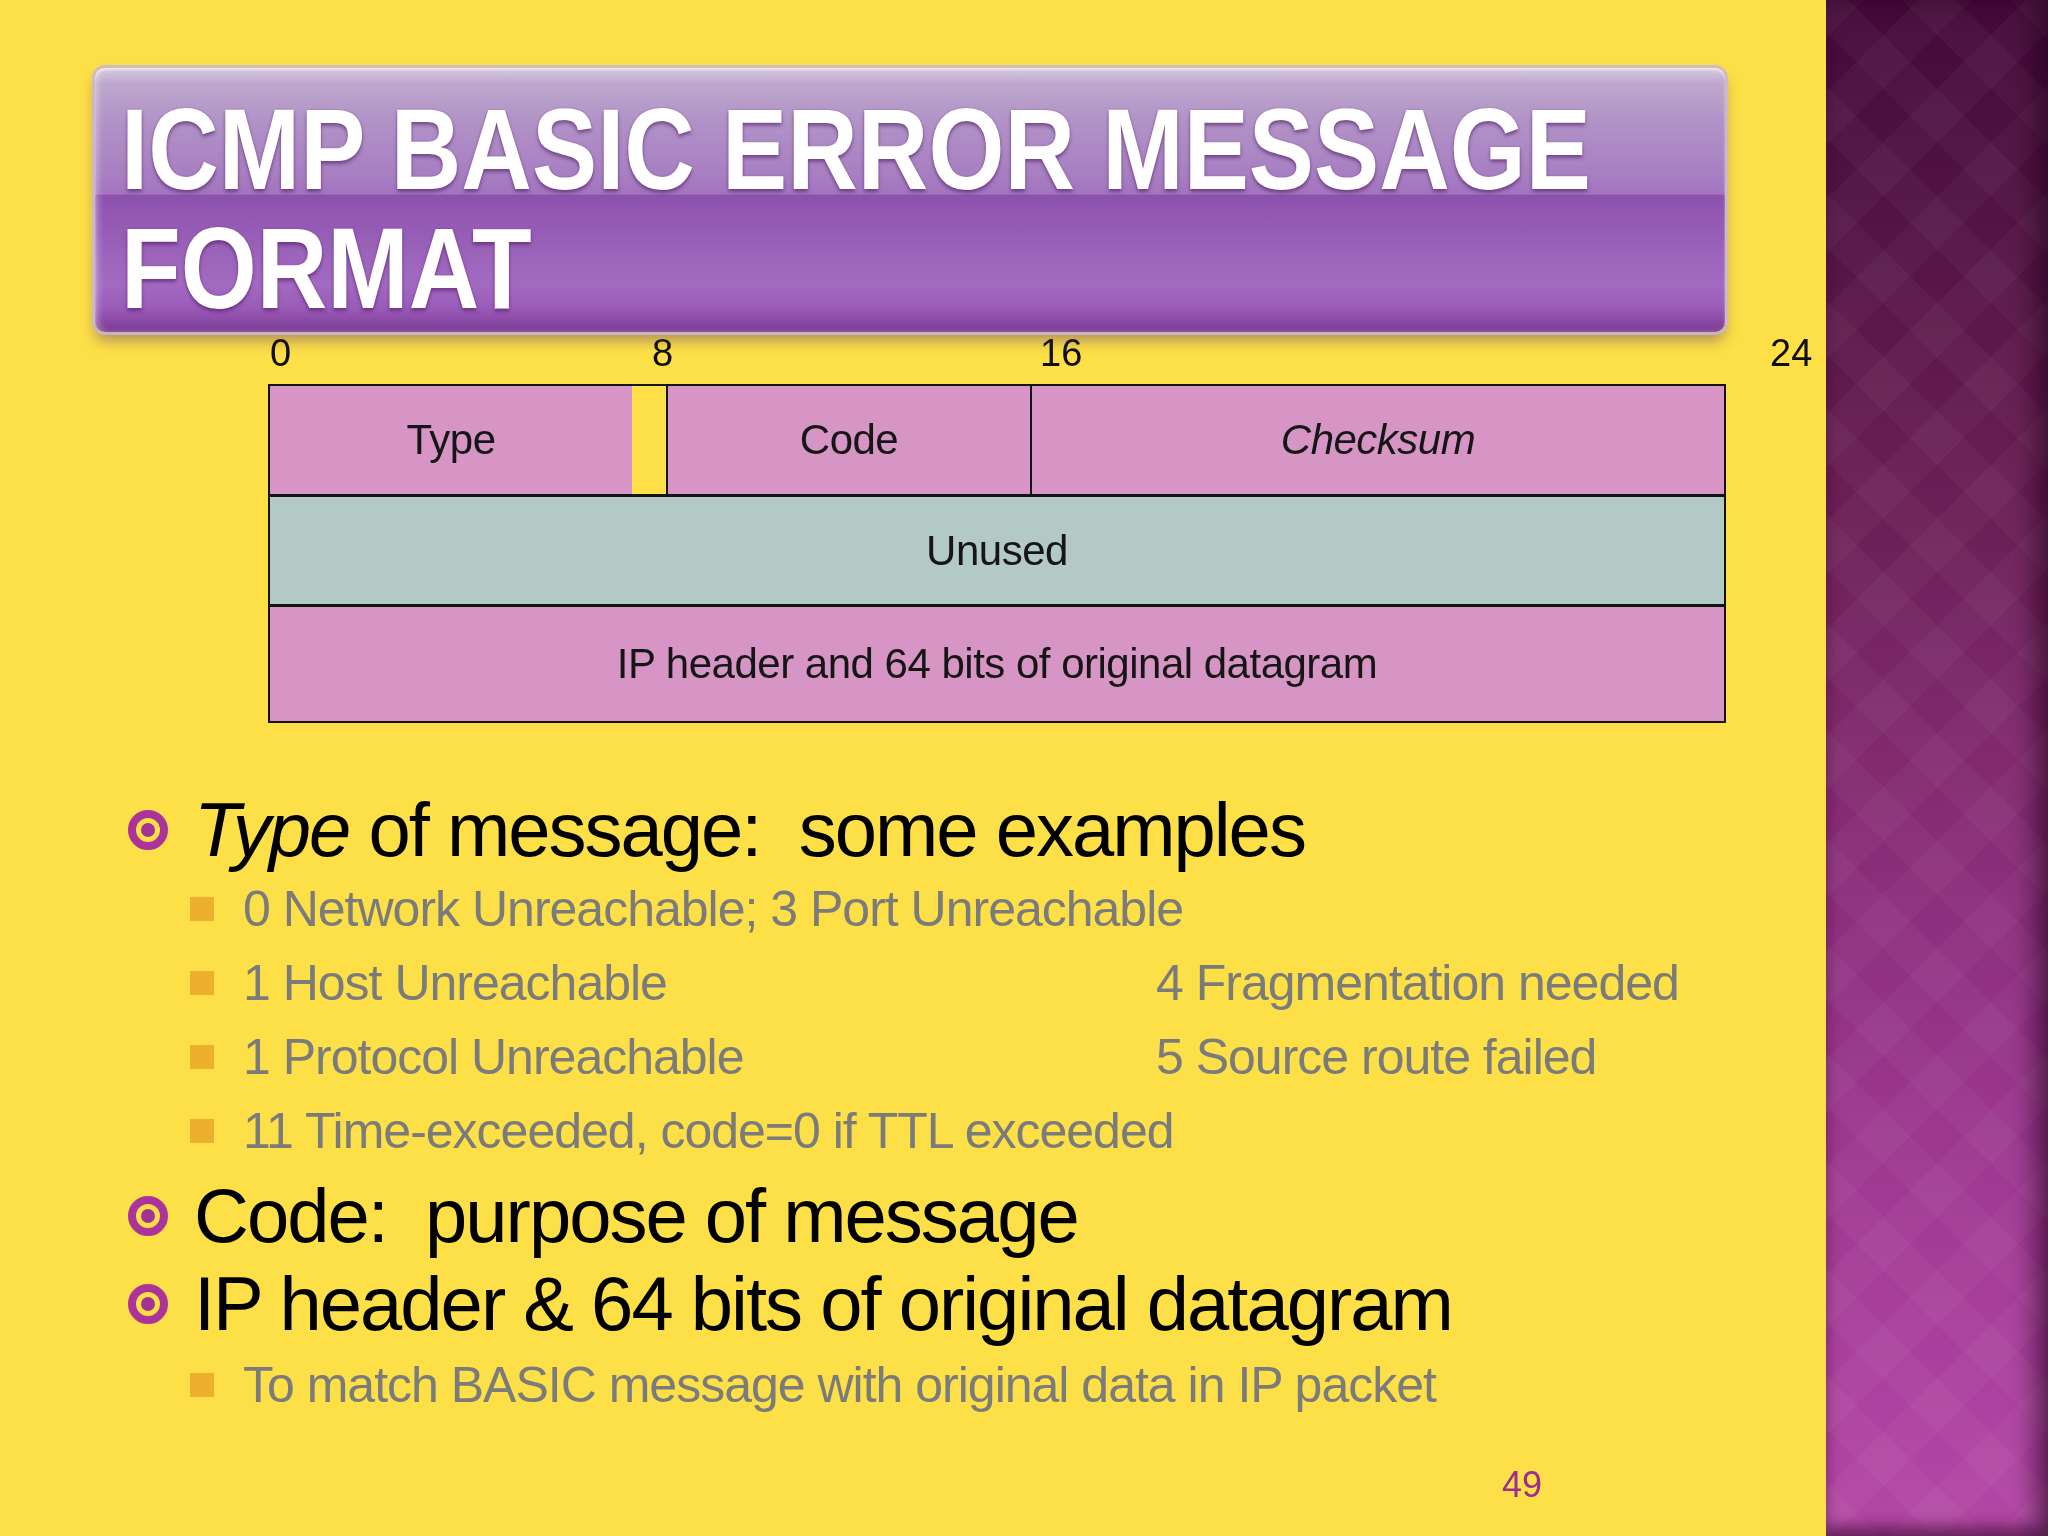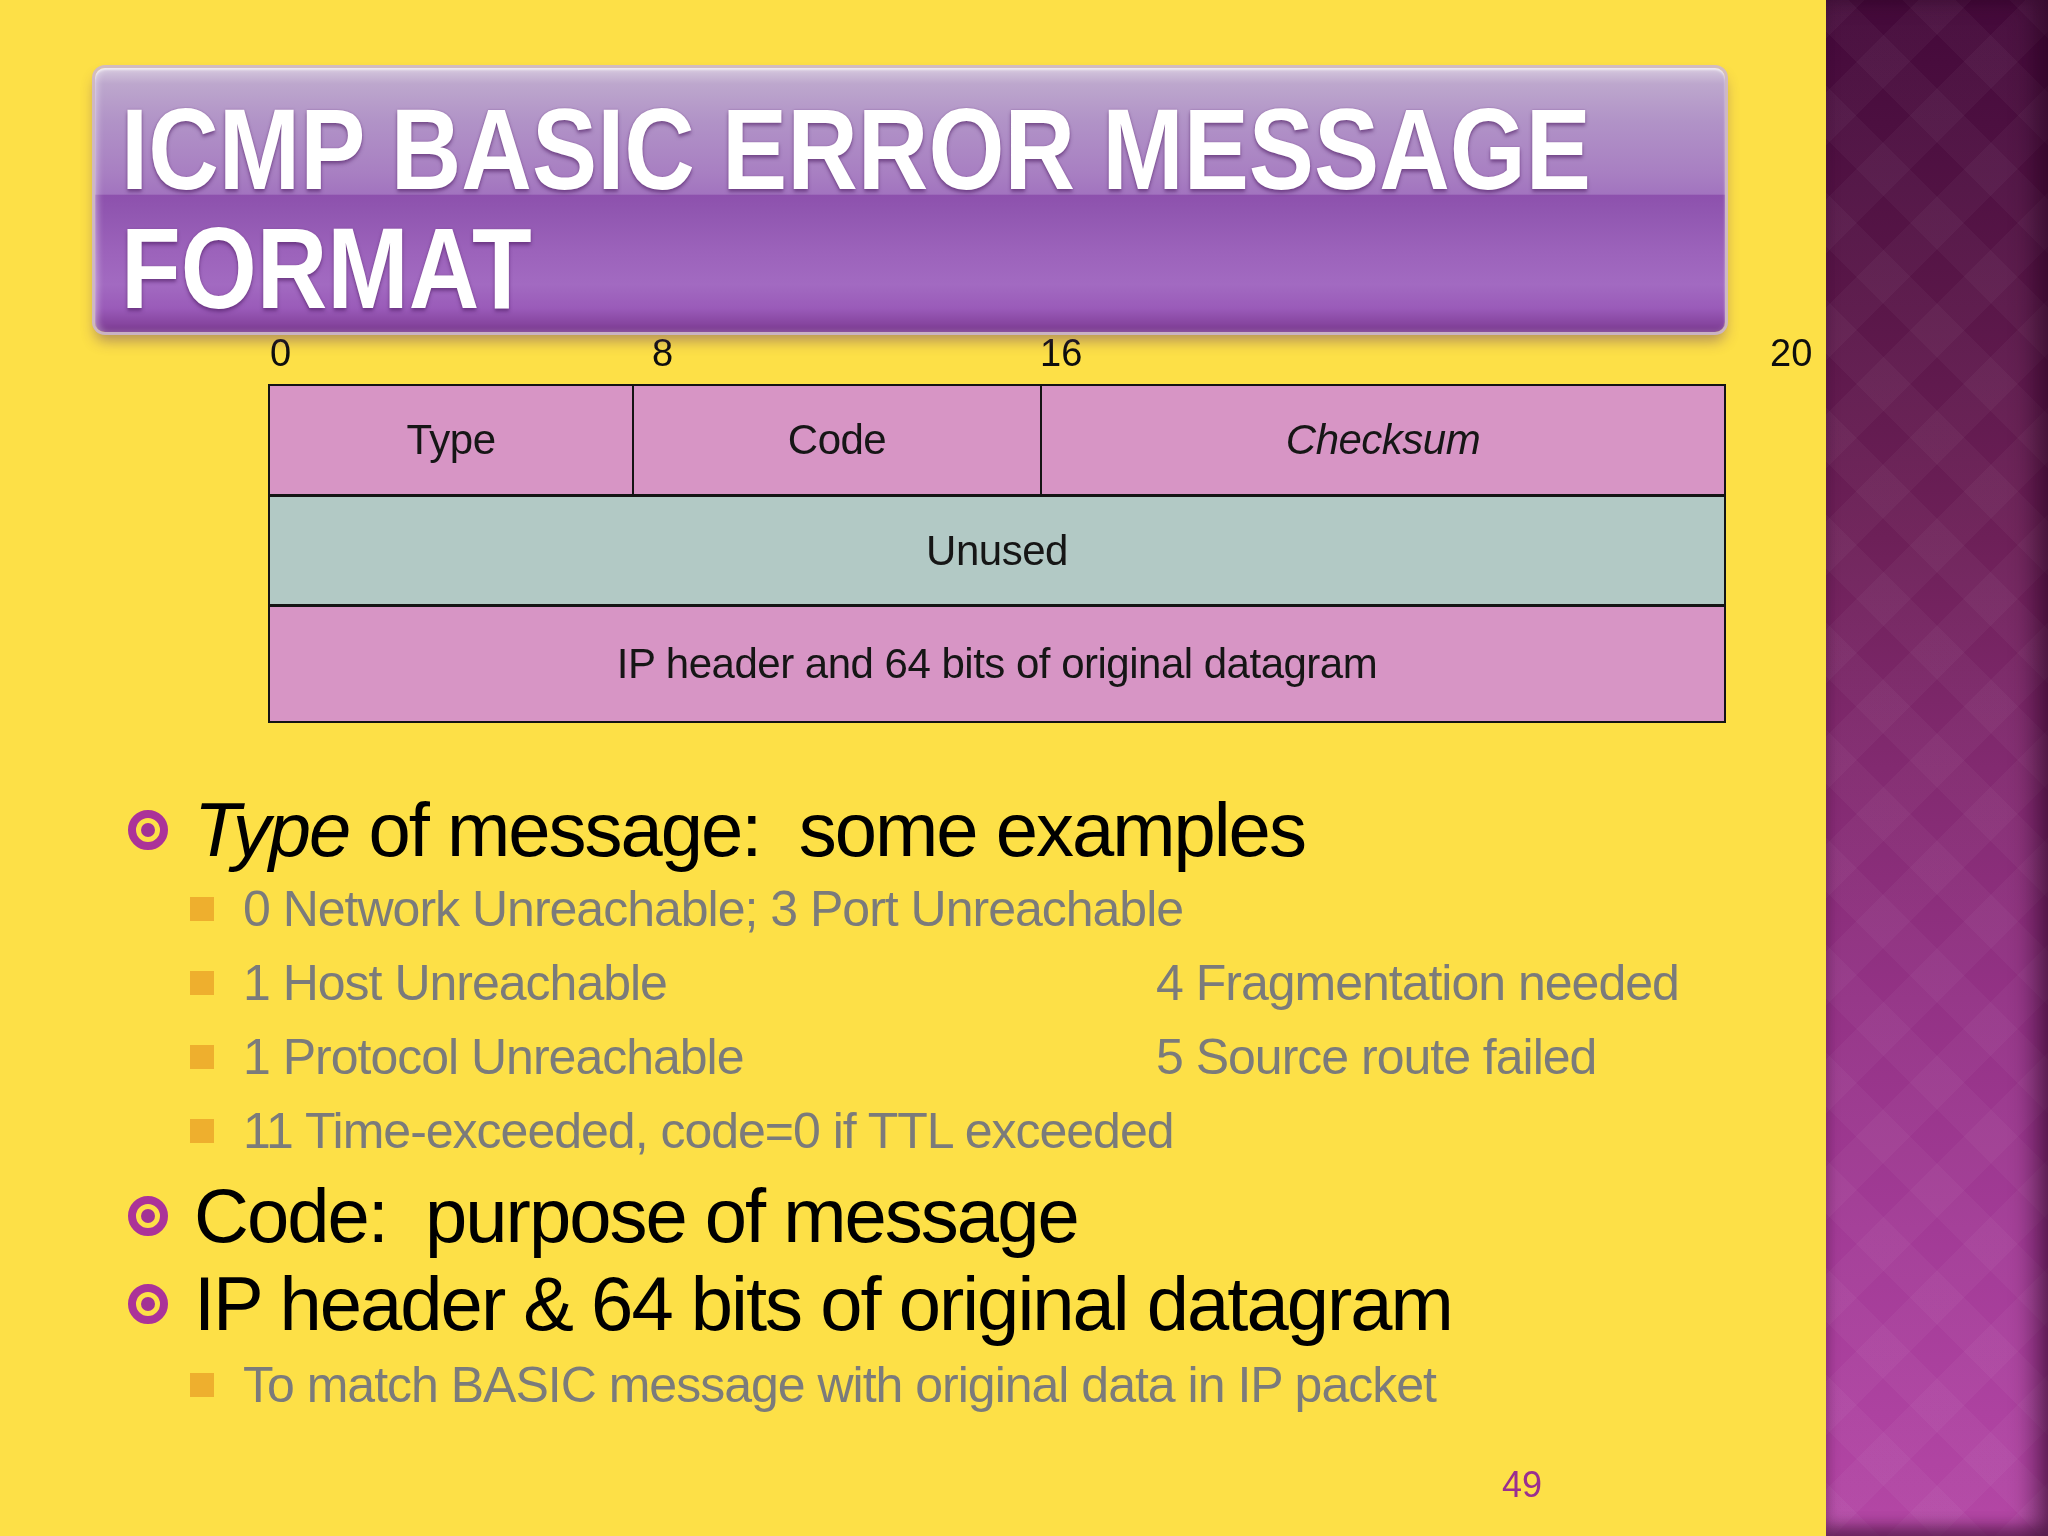--- a/index.html
+++ b/index.html
@@ -52,21 +52,21 @@
     display:flex;align-items:center;justify-content:center;box-sizing:border-box;
     font-size:42px;color:#161616;letter-spacing:-0.5px;
   }
   .fmt-cell + .fmt-cell{border-left:2px solid #141414;}
   .row-1{height:108px;}
   .row-2{height:110px;}
   .row-3{height:117px;}
   .bg-pink{background:#d795c5;}
   .bg-gray{background:#b2c9c5;}
   .w-8a{width:362px;}
-  .w-8b{width:408px;}
+  .w-8b{width:364px;margin-left:34px;}
   .w-16{flex:1;font-style:italic;}
   .w-32{width:100%;}
 
   
   .line{position:absolute;left:0;display:flex;align-items:flex-start;z-index:1;}
   .main-text{
     font-size:76px;color:#000000;letter-spacing:-2px;white-space:pre-wrap;line-height:96px;
   }
   .main-italic{font-style:italic;}
   .ring{
@@ -105,21 +105,21 @@
   <div class="title-bar">
     <div class="title-text">
       <span class="title-line">ICMP BASIC ERROR MESSAGE</span>
       <span class="title-line">FORMAT</span>
     </div>
   </div>
 
   <span class="bit-label" style="left:270px">0</span>
   <span class="bit-label" style="left:652px">8</span>
   <span class="bit-label" style="left:1040px">16</span>
-  <span class="bit-label" style="left:1770px">20</span>
+  <span class="bit-label" style="left:1770px">24</span>
 
   <div class="fmt-table">
     <div class="fmt-row row-1">
       <div class="fmt-cell bg-pink w-8a">Type</div>
       <div class="fmt-cell bg-pink w-8b">Code</div>
       <div class="fmt-cell bg-pink w-16">Checksum</div>
     </div>
     <div class="fmt-row row-2">
       <div class="fmt-cell bg-gray w-32">Unused</div>
     </div>

